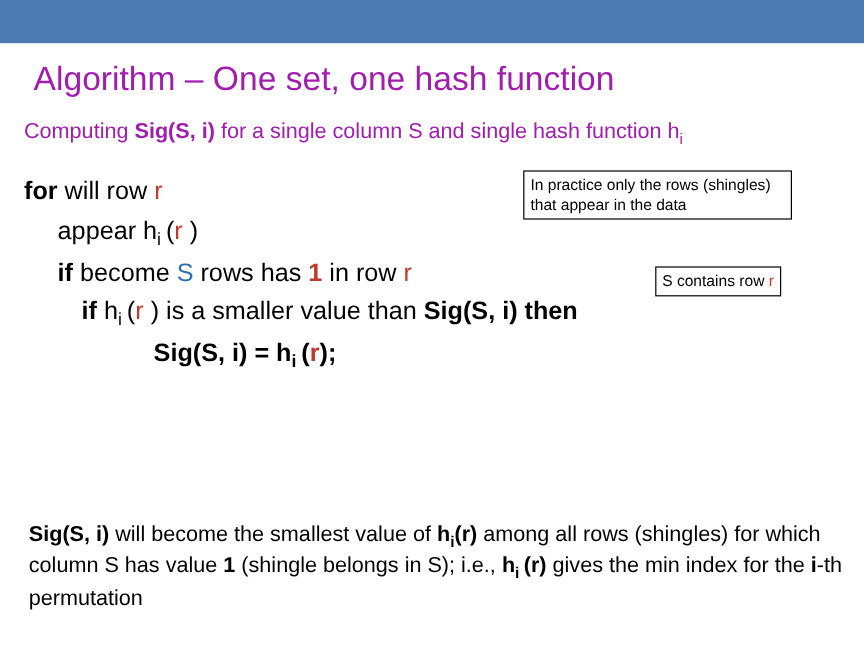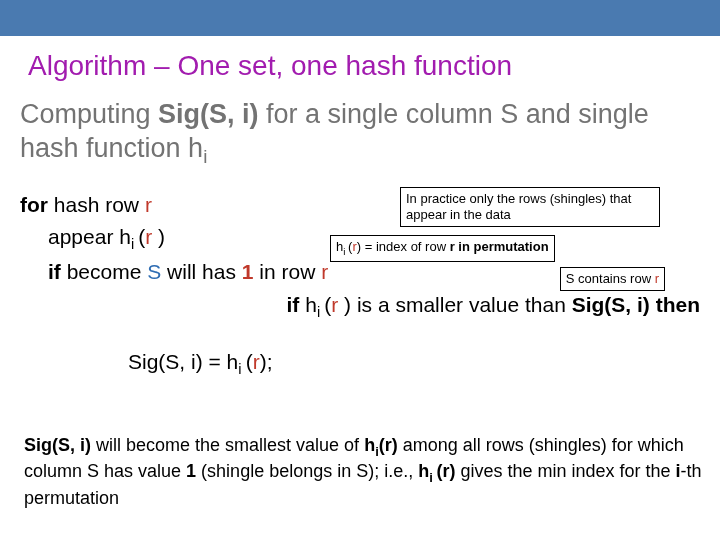--- a/index.html
+++ b/index.html
@@ -16,55 +16,55 @@
     height: 36px;
     background: #4a7ab0;
   }
   .title {
     font-size: 28px;
     color: #a21caf;
     padding: 14px 24px 10px 28px;
     font-weight: normal;
   }
   .intro {
-    font-size: 27px;
-    color: #737373;
+    font-size: 18px;
+    color: #a21caf;
     padding: 6px 24px 0 20px;
     line-height: 1.25;
   }
   .intro .sig { font-weight: bold; }
   .intro .sub { font-size: 0.7em; vertical-align: sub; }
   .algo {
     position: relative;
     padding: 20px 20px 0 20px;
     font-size: 21px;
     line-height: 1.55;
   }
   .algo .row { white-space: nowrap; }
   .kw { font-weight: bold; }
   .S { color: #2f6db3; }
   .r { color: #c0392b; }
   .one { color: #c0392b; font-weight: bold; }
   .sub { font-size: 0.7em; vertical-align: sub; }
   .ind1 { padding-left: 28px; }
-  .ind2 { padding-left: 48px; text-align: right; }
+  .ind2 { padding-left: 48px; }
   .ind4 { padding-left: 108px; }
-  .sigline { font-weight: normal; margin-top: 22px; }
+  .sigline { font-weight: bold; }
   .note {
     position: absolute;
     background: #fff;
     border: 1px solid #000;
     font-size: 13px;
     padding: 3px 5px;
     line-height: 1.25;
     color: #000;
   }
-  .note1 { top: 18px; right: 60px; width: 260px; }
+  .note1 { top: 18px; right: 60px; width: 224px; }
   .note2 { top: 66px; left: 330px; width: auto; white-space: nowrap; }
-  .note3 { top: 98px; right: 55px; width: auto; white-space: nowrap; text-align: right; }
+  .note3 { top: 98px; right: 69px; width: auto; white-space: nowrap; text-align: right; }
   .note4 { top: 166px; left: 340px; width: auto; white-space: nowrap; }
   .note .r { color: #c0392b; }
   .note .sub { font-size: 0.75em; vertical-align: sub; }
   .note .bi { font-weight: bold; }
   .footer {
     position: absolute;
     left: 0;
     bottom: 30px;
     width: 100%;
     padding: 0 12px 0 24px;
@@ -82,28 +82,27 @@
 
 <h1 class="title">Algorithm – One set, one hash function</h1>
 
 <div class="intro">
   <span>Computing </span><span class="sig">Sig(S, i)</span><span> for a single column S and single hash function h</span><span class="sub">i</span>
 </div>
 
 <div class="algo">
 
   <div class="note note1">In practice only the rows (shingles) that appear in the data</div>
-  <div class="note note2"><span>h</span><span class="sub">i </span><span>(</span><span class="r">r</span><span>) = index of row </span><span class="bi">r</span><span class="bi"> in permutation</span></div>
   <div class="note note3"><span>S contains row </span><span class="r">r</span></div>
 
-  <div class="row"><span class="kw">for </span><span>hash row </span><span class="r">r</span></div>
+  <div class="row"><span class="kw">for </span><span>will row </span><span class="r">r</span></div>
 
   <div class="row ind1"><span>appear h</span><span class="sub">i </span><span>(</span><span class="r">r </span><span>)</span></div>
 
-  <div class="row ind1"><span class="kw">if </span><span>become </span><span class="S">S</span><span> will has </span><span class="one">1</span><span> in row </span><span class="r">r</span></div>
+  <div class="row ind1"><span class="kw">if </span><span>become </span><span class="S">S</span><span> rows has </span><span class="one">1</span><span> in row </span><span class="r">r</span></div>
 
   <div class="row ind2"><span class="kw">if </span><span>h</span><span class="sub">i </span><span>(</span><span class="r">r </span><span>) is a smaller value than </span><span class="kw">Sig(S, i) then</span></div>
 
   <div class="row ind4 sigline"><span>Sig(S, i) = h</span><span class="sub">i </span><span>(</span><span class="r">r</span><span>);</span></div>
 
 </div>
 
 <div class="footer">
   <span class="bi">Sig(S, i)</span><span> will become the smallest value of </span><span class="bi">h</span><span class="bi sub">i</span><span class="bi">(r)</span><span> among all rows (shingles) for which column S has value </span><span class="bi">1</span><span> (shingle belongs in S); i.e., </span><span class="bi">h</span><span class="bi sub">i </span><span class="bi">(r)</span><span> gives the min index for the </span><span class="bi">i</span><span>-th permutation</span>
 </div>

